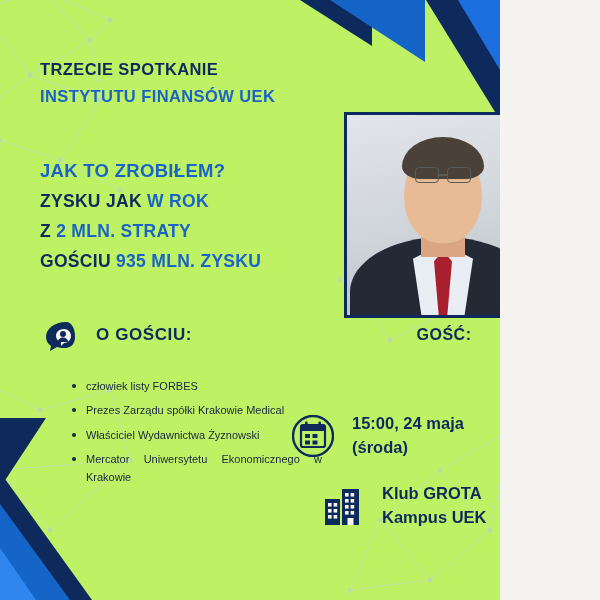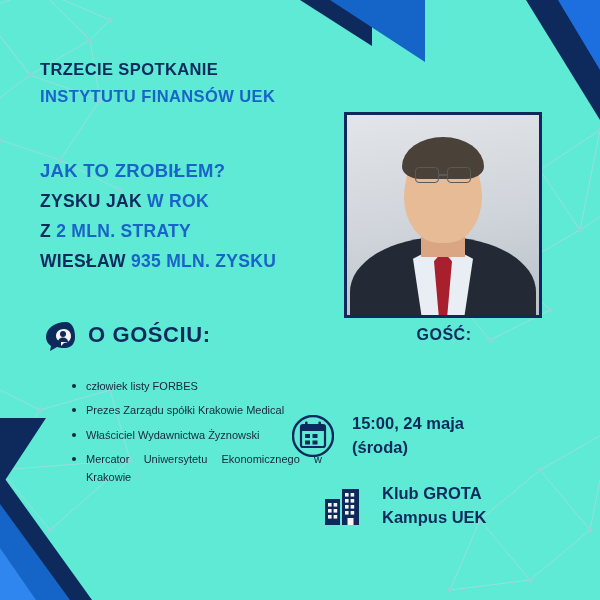--- a/index.html
+++ b/index.html
@@ -4,22 +4,22 @@
 <style>
   * { box-sizing: border-box; margin: 0; padding: 0; }
   html, body {
     width: 600px; height: 600px;
     font-family: "Liberation Sans", sans-serif;
     background: #f4f3ef;
     overflow: hidden;
   }
   #poster {
     position: relative;
-    width: 600px; height: 600px;
-    background: #5eead4;
+    width: 500px; height: 600px;
+    background: #bef264;
     overflow: hidden;
   }
 
   
   .net {
     position: absolute;
     pointer-events: none;
     opacity: .5;
   }
   .net-tl { left: -30px; top: -20px; width: 220px; height: 230px; }
@@ -215,21 +215,21 @@
     letter-spacing: .3px;
   }
 
   
   .about-head {
     position: absolute;
     left: 42px; top: 318px;
     display: flex; align-items: center; gap: 12px;
   }
   .about-head .t {
-    font-size: 22px; font-weight: bold; color: #0e2a5c; letter-spacing: .6px;
+    font-size: 17px; font-weight: bold; color: #0e2a5c; letter-spacing: .6px; margin-left: 8px;
   }
   .bullets {
     position: absolute;
     left: 72px; top: 378px;
     width: 250px;
   }
   .bullets li {
     list-style: none;
     position: relative;
     font-size: 11px;
@@ -354,21 +354,21 @@
 
   <div class="headline">
     <div class="l">TRZECIE SPOTKANIE</div>
     <div class="l blue">INSTYTUTU FINANSÓW UEK</div>
   </div>
 
   <div class="subhead">
     <div class="s1">JAK TO ZROBIŁEM?</div>
     <div class="s"><span>ZYSKU JAK </span><span class="hi">W ROK</span></div>
     <div class="s"><span>Z </span><span class="hi">2 MLN. STRATY</span></div>
-    <div class="s"><span>WIESŁAW </span><span class="hi">935 MLN. ZYSKU</span></div>
+    <div class="s"><span>GOŚCIU </span><span class="hi">935 MLN. ZYSKU</span></div>
   </div>
 
   <div class="photo-frame">
     <div class="photo-bg"></div>
     <div class="ph-suit"></div>
     <div class="ph-lapelL"></div>
     <div class="ph-lapelR"></div>
     <div class="ph-shirt"></div>
     <div class="ph-tie"></div>
     <div class="ph-neck"></div>

